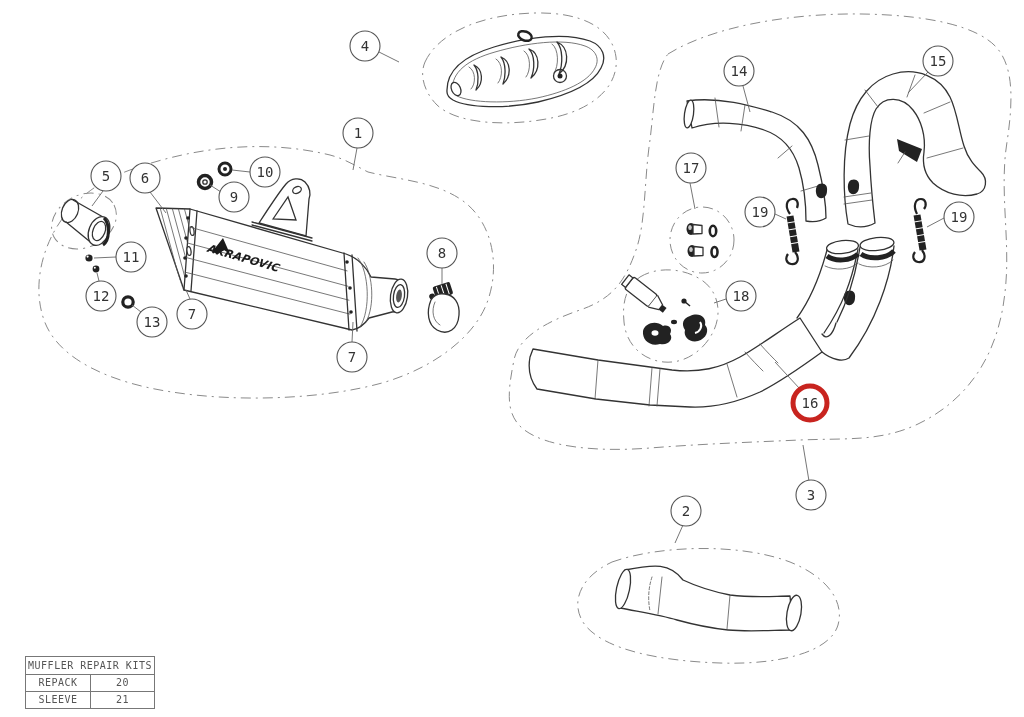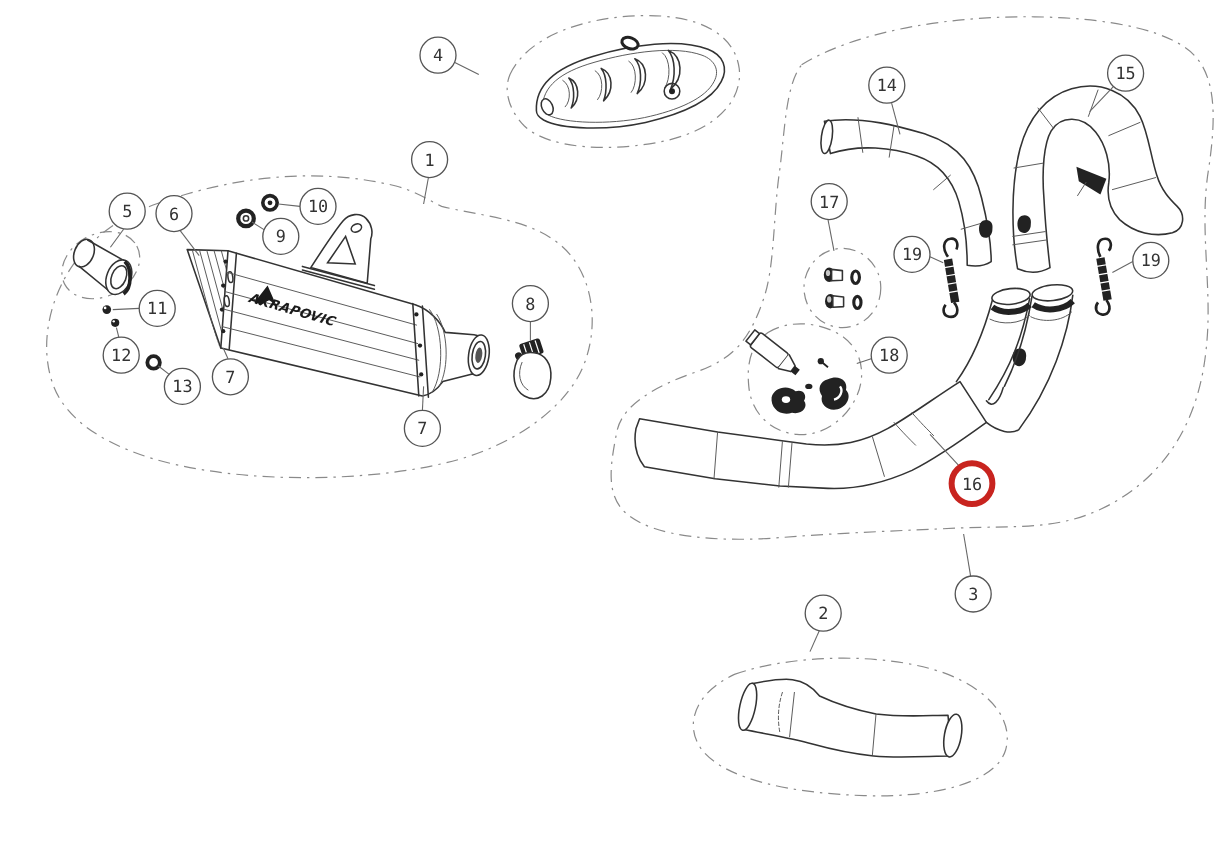--- a/index.html
+++ b/index.html
@@ -329,13 +329,24 @@
           <circle cx="811" cy="495" r="15"></circle>
           <text x="811" y="495" dy=".36em">3</text>
         </g>
     <g class="callout">
           <circle cx="686" cy="511" r="15"></circle>
           <text x="686" y="511" dy=".36em">2</text>
         </g>
   </g>
 </svg>
 
+<div class="kit-table">
+  <div class="hdr">MUFFLER REPAIR KITS</div>
+  <div class="row">
+    <div class="lab">REPACK</div>
+    <div class="val">20</div>
+  </div>
+  <div class="row">
+    <div class="lab">SLEEVE</div>
+    <div class="val">21</div>
+  </div>
 </div>
+</div>
 
 </body></html>

